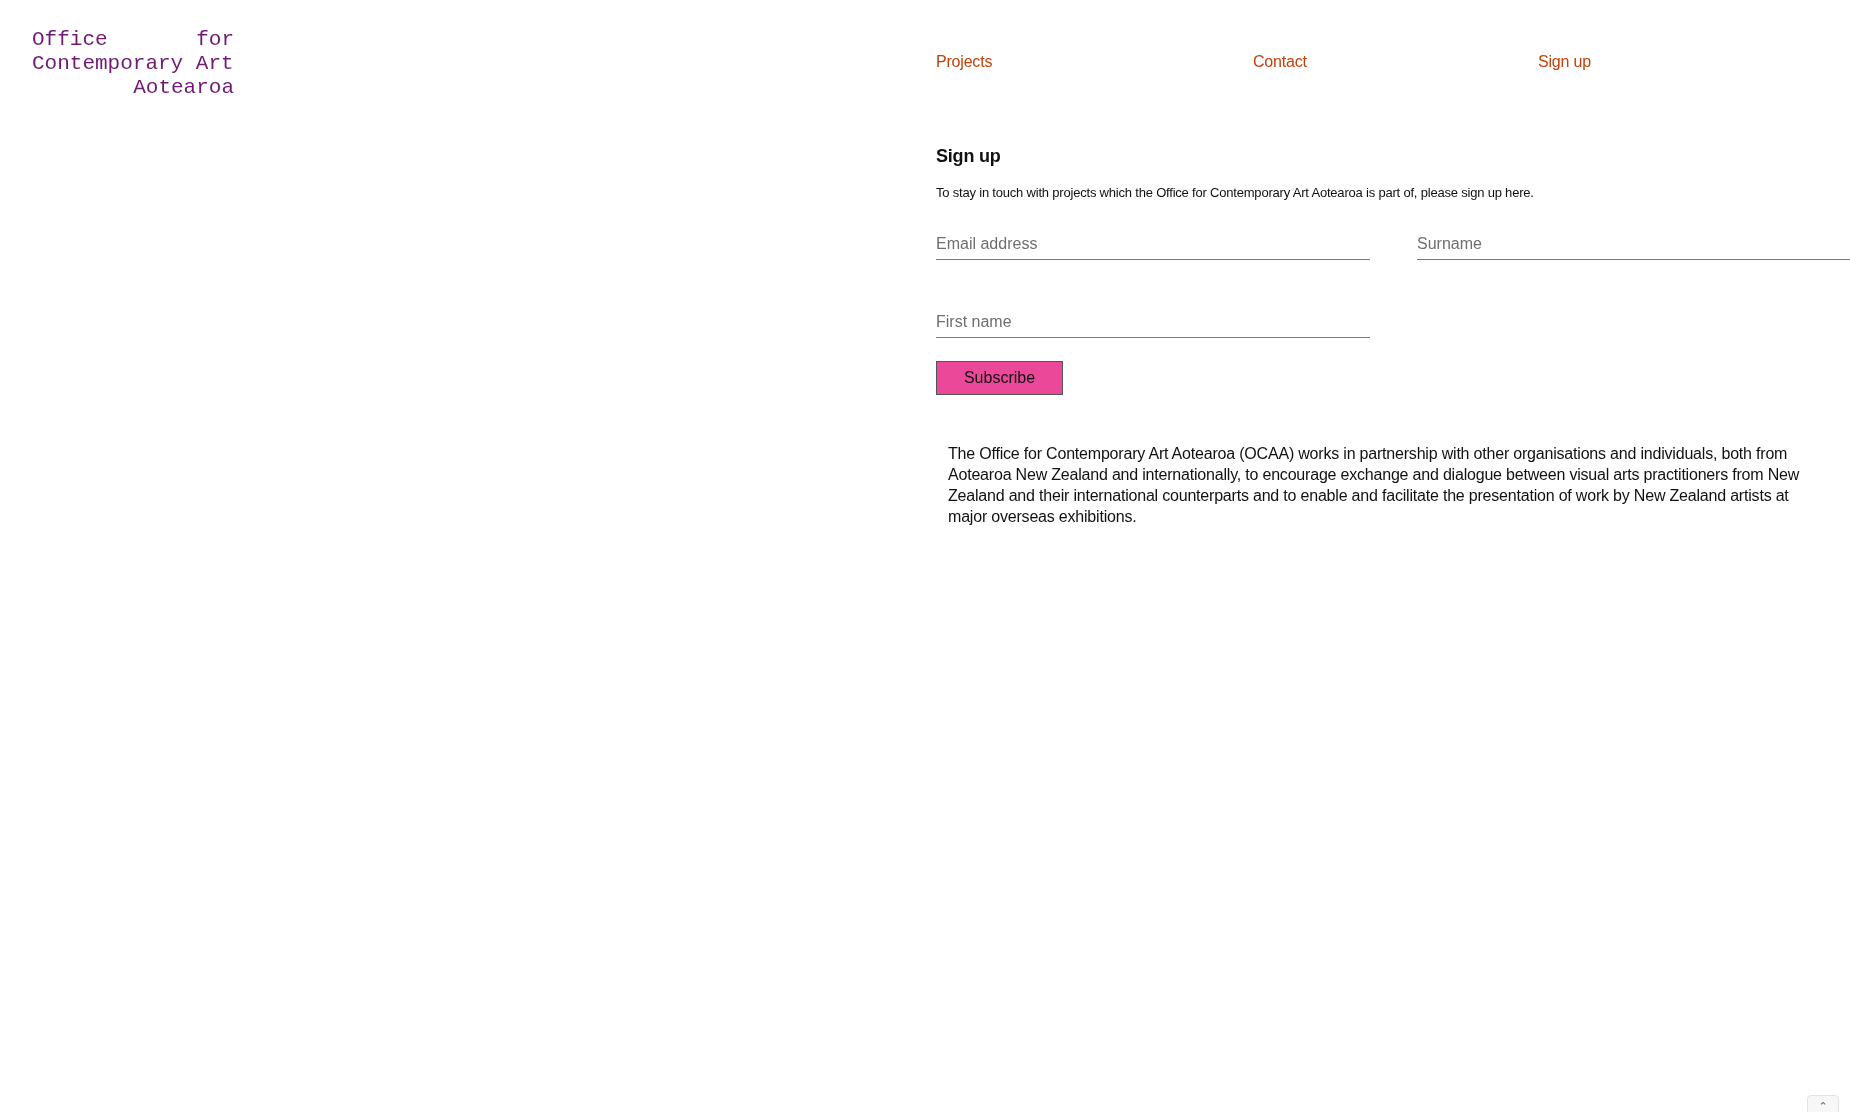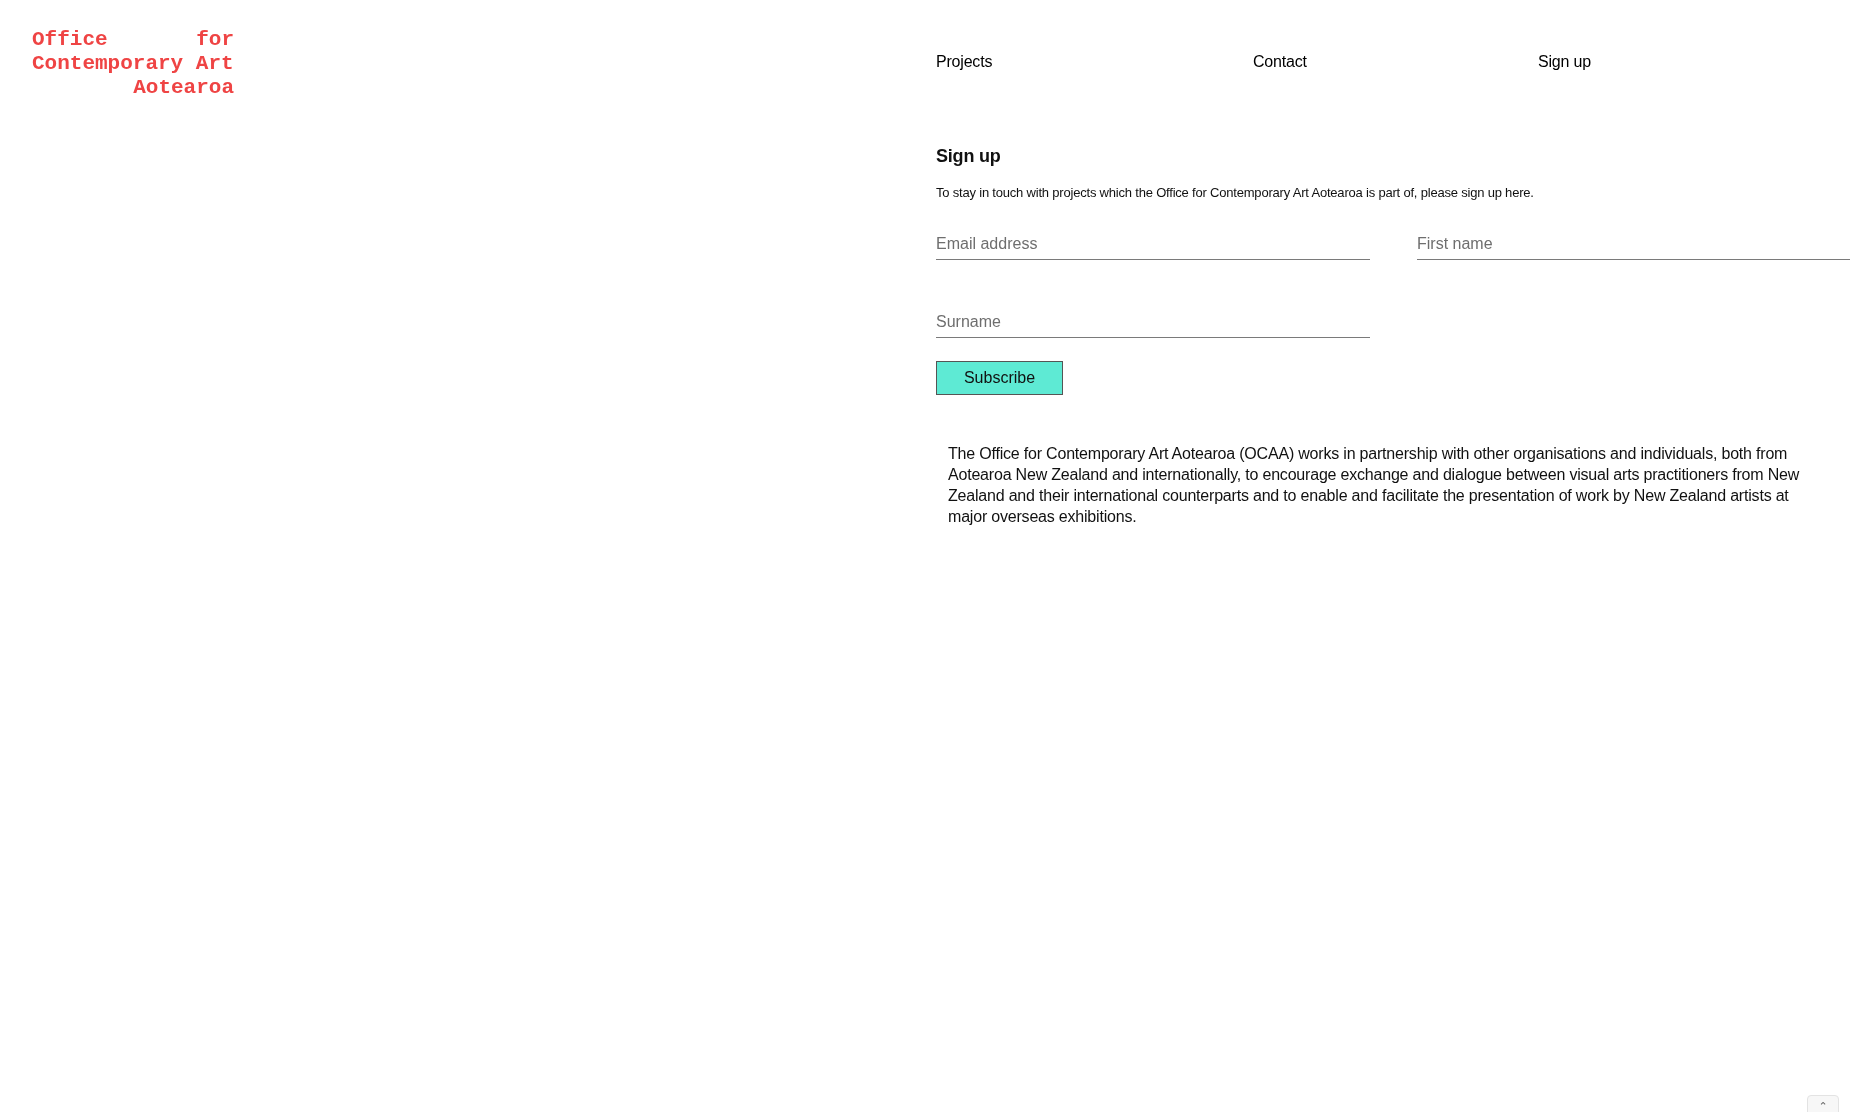--- a/index.html
+++ b/index.html
@@ -4,34 +4,34 @@
   <style>
     html, body { margin: 0; padding: 0; }
     body {
       width: 1850px; height: 1112px; position: relative; overflow: hidden;
       background: #ffffff; color: #111111;
       font-family: "Liberation Sans", sans-serif;
     }
     .logo {
       position: absolute; left: 32px; top: 28px; width: 202px;
       font-family: "Liberation Mono", monospace; font-size: 21px; line-height: 24px;
-      font-weight: bold; color: #ef4444;
+      font-weight: normal; color: #701a75;
     }
     .logo .row { display: flex; justify-content: space-between; white-space: pre; }
     .logo .row.right { justify-content: flex-end; text-align: center; }
     .nav { position: absolute; top: 53px; left: 936px; width: 900px; font-size: 16px; }
-    .nav a { position: absolute; color: #000000; text-decoration: none; white-space: nowrap; letter-spacing: -0.2px; }
+    .nav a { position: absolute; color: #c2410c; text-decoration: none; white-space: nowrap; letter-spacing: -0.2px; }
     .main { position: absolute; left: 936px; top: 144px; width: 886px; }
     .h-signup { font-size: 18px; font-weight: bold; margin: 0; line-height: 24px; letter-spacing: -0.2px; }
     .intro { font-size: 13px; margin-top: 15px; line-height: 20px; letter-spacing: -0.2px; }
     .grid { margin-top: 26px; display: grid; grid-template-columns: 434px 434px; column-gap: 18px; row-gap: 12px; gap: 47px; }
     .field { border: none; border-bottom: 1.5px solid #7a7a7a; height: 31px; padding: 0; font-size: 16px;
       font-family: "Liberation Sans", sans-serif; color: #111; outline: none; background: transparent; width: 100%; box-sizing: border-box; }
     .field::placeholder { color: #6e6e6e; }
-    .subscribe { margin-top: 23px; width: 127px; height: 34px; border: 1px solid #555; background: #5eead4;
+    .subscribe { margin-top: 23px; width: 127px; height: 34px; border: 1px solid #555; background: #ec4899;
       font-size: 16px; font-family: "Liberation Sans", sans-serif; color: #111; cursor: pointer; }
     .about { margin-top: 48px; font-size: 16px; line-height: 21px; letter-spacing: -0.2px; }
     .about p { margin: 0 0 13px 12px; }
     .scroll-top { position: absolute; left: 1807px; top: 1095px; width: 30px; height: 22px; border: 1px solid #e3e3e3;
       border-radius: 4px; background: #f7f7f7; color: #666; font-size: 11px; text-align: center; line-height: 20px; }
   </style>
 </head>
 <body>
 
 <div class="logo">
@@ -53,22 +53,22 @@
   <a href="#" style="left:602px">Sign up</a>
 </nav>
 
 <main class="main">
   <h2 class="h-signup">Sign up</h2>
   <div class="intro">To stay in touch with projects which the Office for Contemporary Art Aotearoa is part of, please sign up here.</div>
 
   <form>
     <div class="grid">
       <input class="field" type="email" placeholder="Email address" style="">
+      <input class="field" type="text" placeholder="Surname" style="">
       <input class="field" type="text" placeholder="First name" style="">
-      <input class="field" type="text" placeholder="Surname" style="">
     </div>
     <button class="subscribe" type="submit">Subscribe</button>
   </form>
 
   <div class="about">
     <p>The Office for Contemporary Art Aotearoa (OCAA) works in partnership with other organisations and individuals, both from Aotearoa New Zealand and internationally, to encourage exchange and dialogue between visual arts practitioners from New Zealand and their international counterparts and to enable and facilitate the presentation of work by New Zealand artists at major overseas exhibitions.</p>
   </div>
 </main>
 
 <div class="scroll-top">

